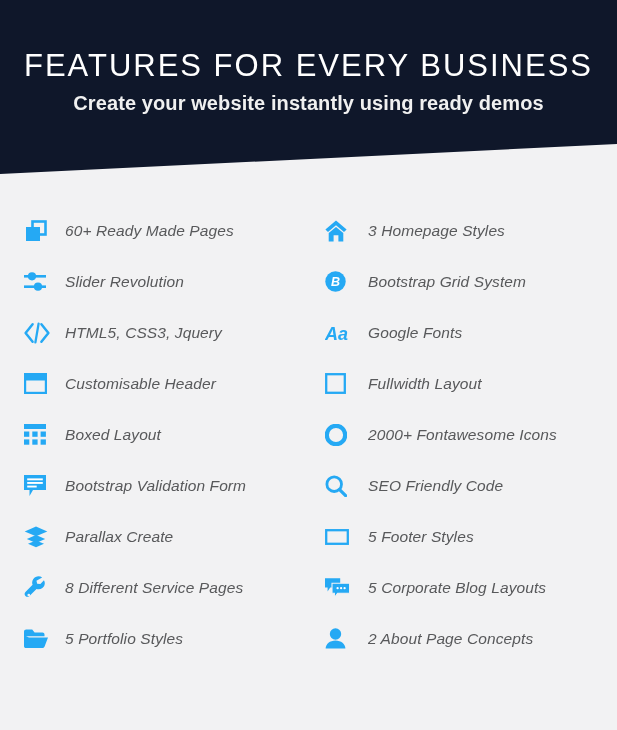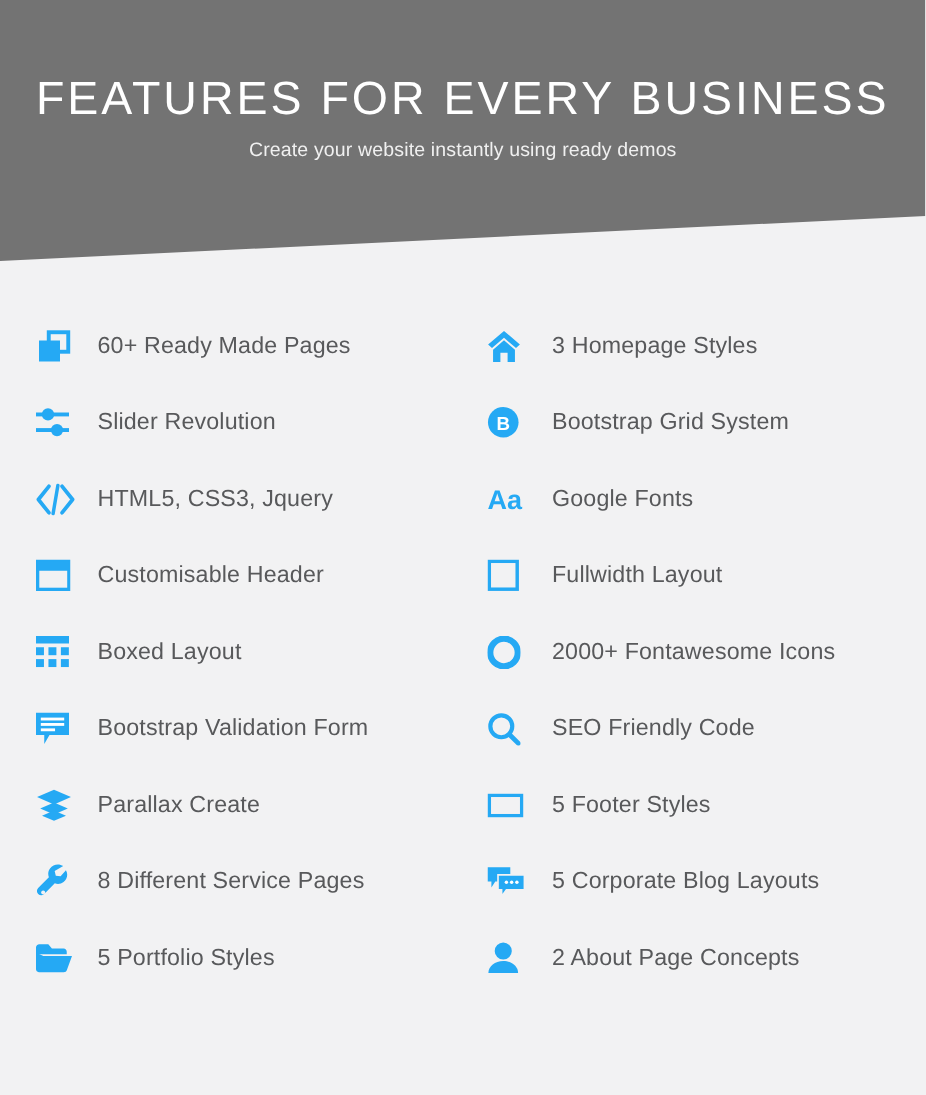--- a/index.html
+++ b/index.html
@@ -15,21 +15,21 @@
     position: relative;
   }
 
   
   #header {
     position: absolute;
     left: 0;
     top: 0;
     width: 617px;
     height: 176px;
-    background: #737373;
+    background: #0f172a;
     -webkit-clip-path: polygon(0 0, 100% 0, 100% 144px, 0 174px);
     clip-path: polygon(0 0, 100% 0, 100% 144px, 0 174px);
     overflow: hidden;
   }
   #header-inner {
     position: absolute;
     left: 0;
     top: 0;
     width: 617px;
     text-align: center;
@@ -47,22 +47,22 @@
     left: 0;
     width: 617px;
     text-align: center;
     white-space: nowrap;
     -webkit-font-smoothing: antialiased;
   }
   .hdr-sub {
     margin: 0;
     padding: 0;
     color: #f0f0f0;
-    font-weight: 400;
-    font-size: 13px;
+    font-weight: 700;
+    font-size: 20px;
     line-height: 1;
     position: absolute;
     top: 93px;
     left: 0;
     width: 617px;
     text-align: center;
     white-space: nowrap;
     letter-spacing: 0.1px;
   }
 
@@ -80,20 +80,21 @@
     width: 290px;
   }
   #col-left  { left: 24px;  }
   #col-right { left: 325px; }
 
   .feature-item {
     position: relative;
     height: 51px;
     display: flex;
     align-items: center;
+    font-style: italic;
   }
   .feature-icon {
     width: 30px;
     min-width: 30px;
     height: 26px;
     display: flex;
     align-items: center;
     justify-content: flex-start;
     color: #25a9f4;
   }

